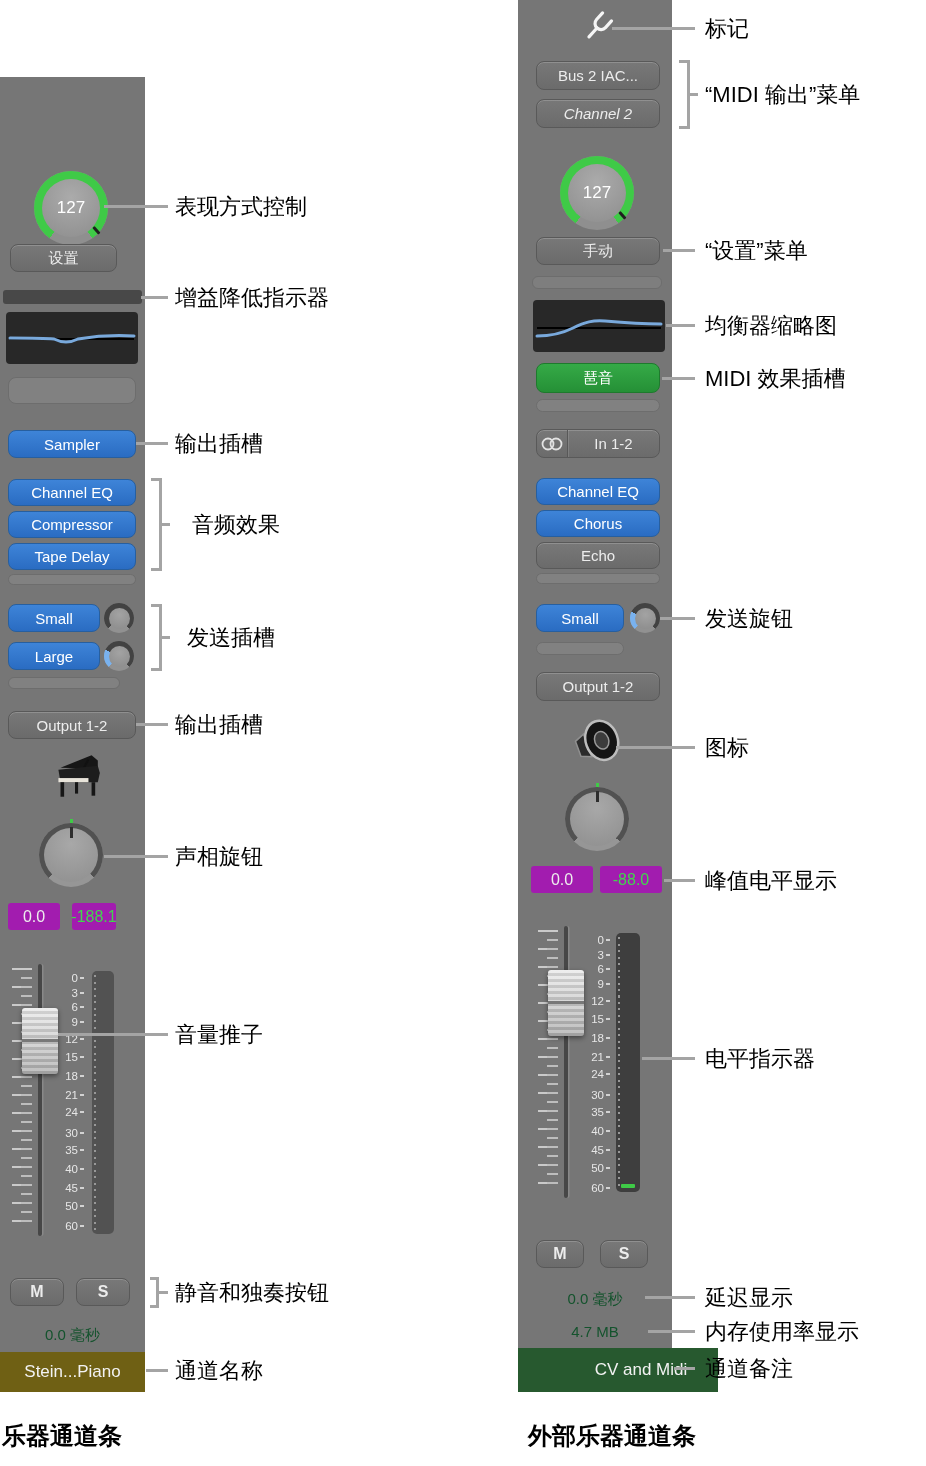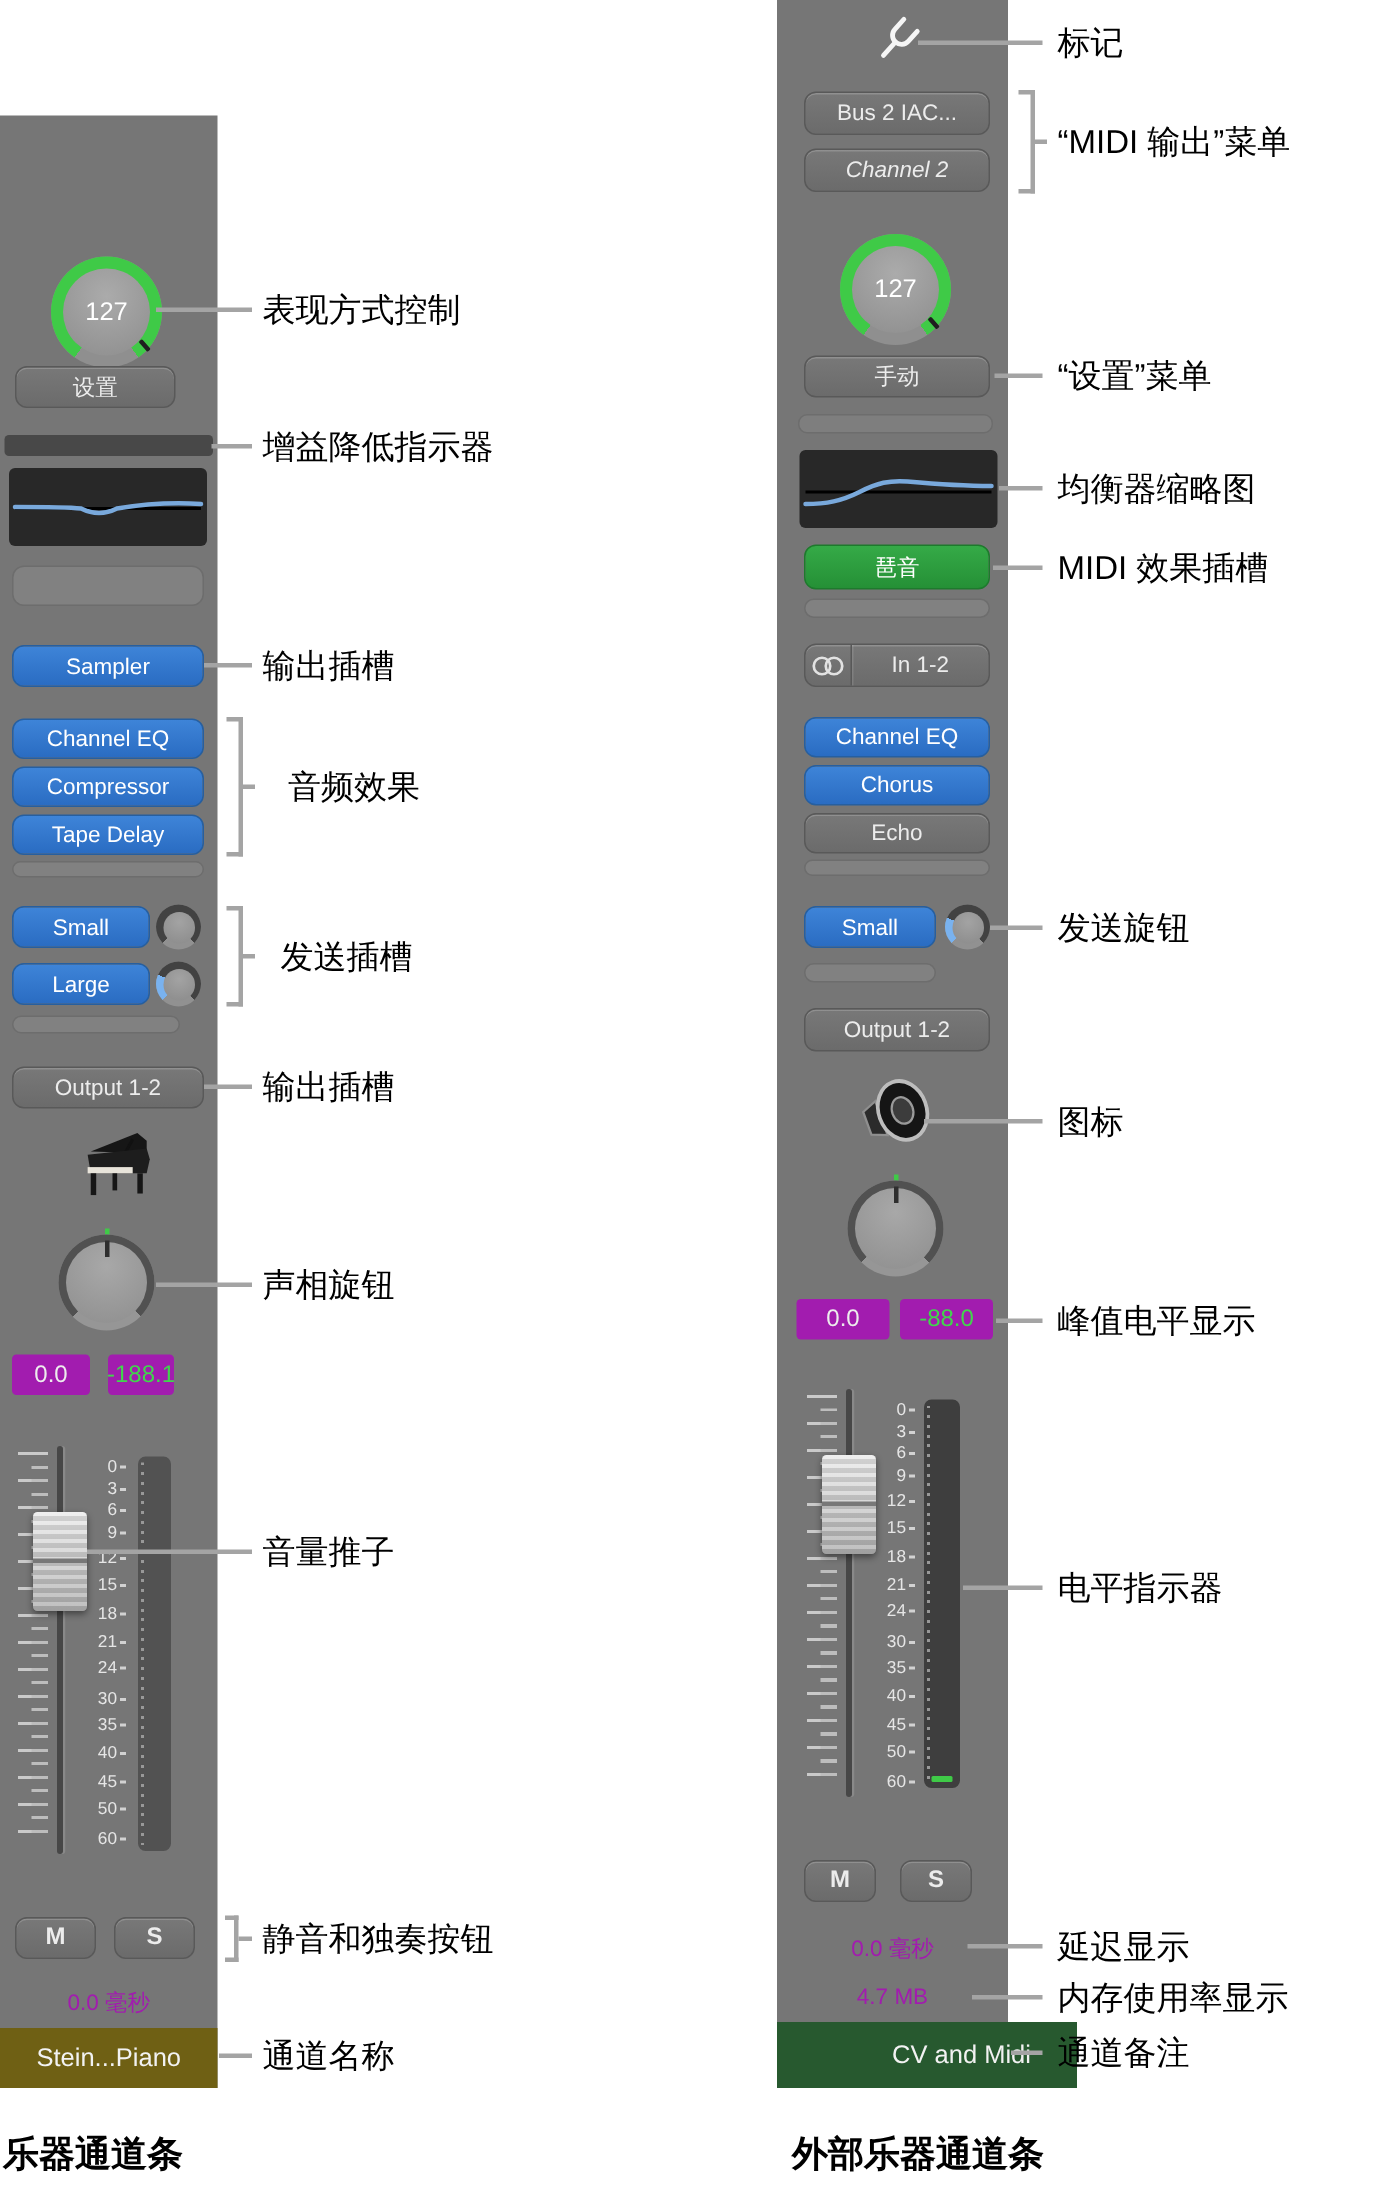--- a/index.html
+++ b/index.html
@@ -16,21 +16,21 @@
   .btn-green{background:linear-gradient(#35aa47,#259036);border:1px solid #1e7a2d;color:#fff;}
   .btn-ms{font-weight:600;font-size:16px;border-radius:8px;}
   .slot-empty{position:absolute;background:#818181;border:1px solid #6d6d6d;border-radius:8px;box-sizing:border-box;}
   .gain-bar{position:absolute;border-radius:3px;}
   .eq-thumb{position:absolute;background:#282828;border-radius:4px;overflow:hidden;}
   .display{position:absolute;background:#a21caf;border-radius:3px;color:#ededed;font-size:16px;
            display:flex;align-items:center;justify-content:center;}
   .display.green{color:#41d54d;}
   .name-bar{position:absolute;display:flex;align-items:center;justify-content:center;
             color:#f2f2f2;font-size:17px;}
-  .small-info{position:absolute;color:#a21caf;font-size:15px;text-align:center;}
+  .small-info{position:absolute;color:#14532d;font-size:15px;text-align:center;}
   
   .knob-perf{position:absolute;width:74px;height:74px;border-radius:50%;background:#8f8f8f;}
   .perf-ring{position:absolute;inset:0;border-radius:50%;
              background:conic-gradient(from 215deg,#3fca47 0deg 290deg,rgba(0,0,0,0) 290deg 360deg);}
   .perf-inner{position:absolute;inset:8px;border-radius:50%;
               background:radial-gradient(circle at 50% 32%,#ababab,#8d8d8d);
               display:flex;align-items:center;justify-content:center;color:#fff;font-size:17px;}
   .perf-tick{position:absolute;right:11px;bottom:10px;width:2.5px;height:9px;background:#1f1f1f;
              transform:rotate(-42deg);border-radius:1px;}
   

